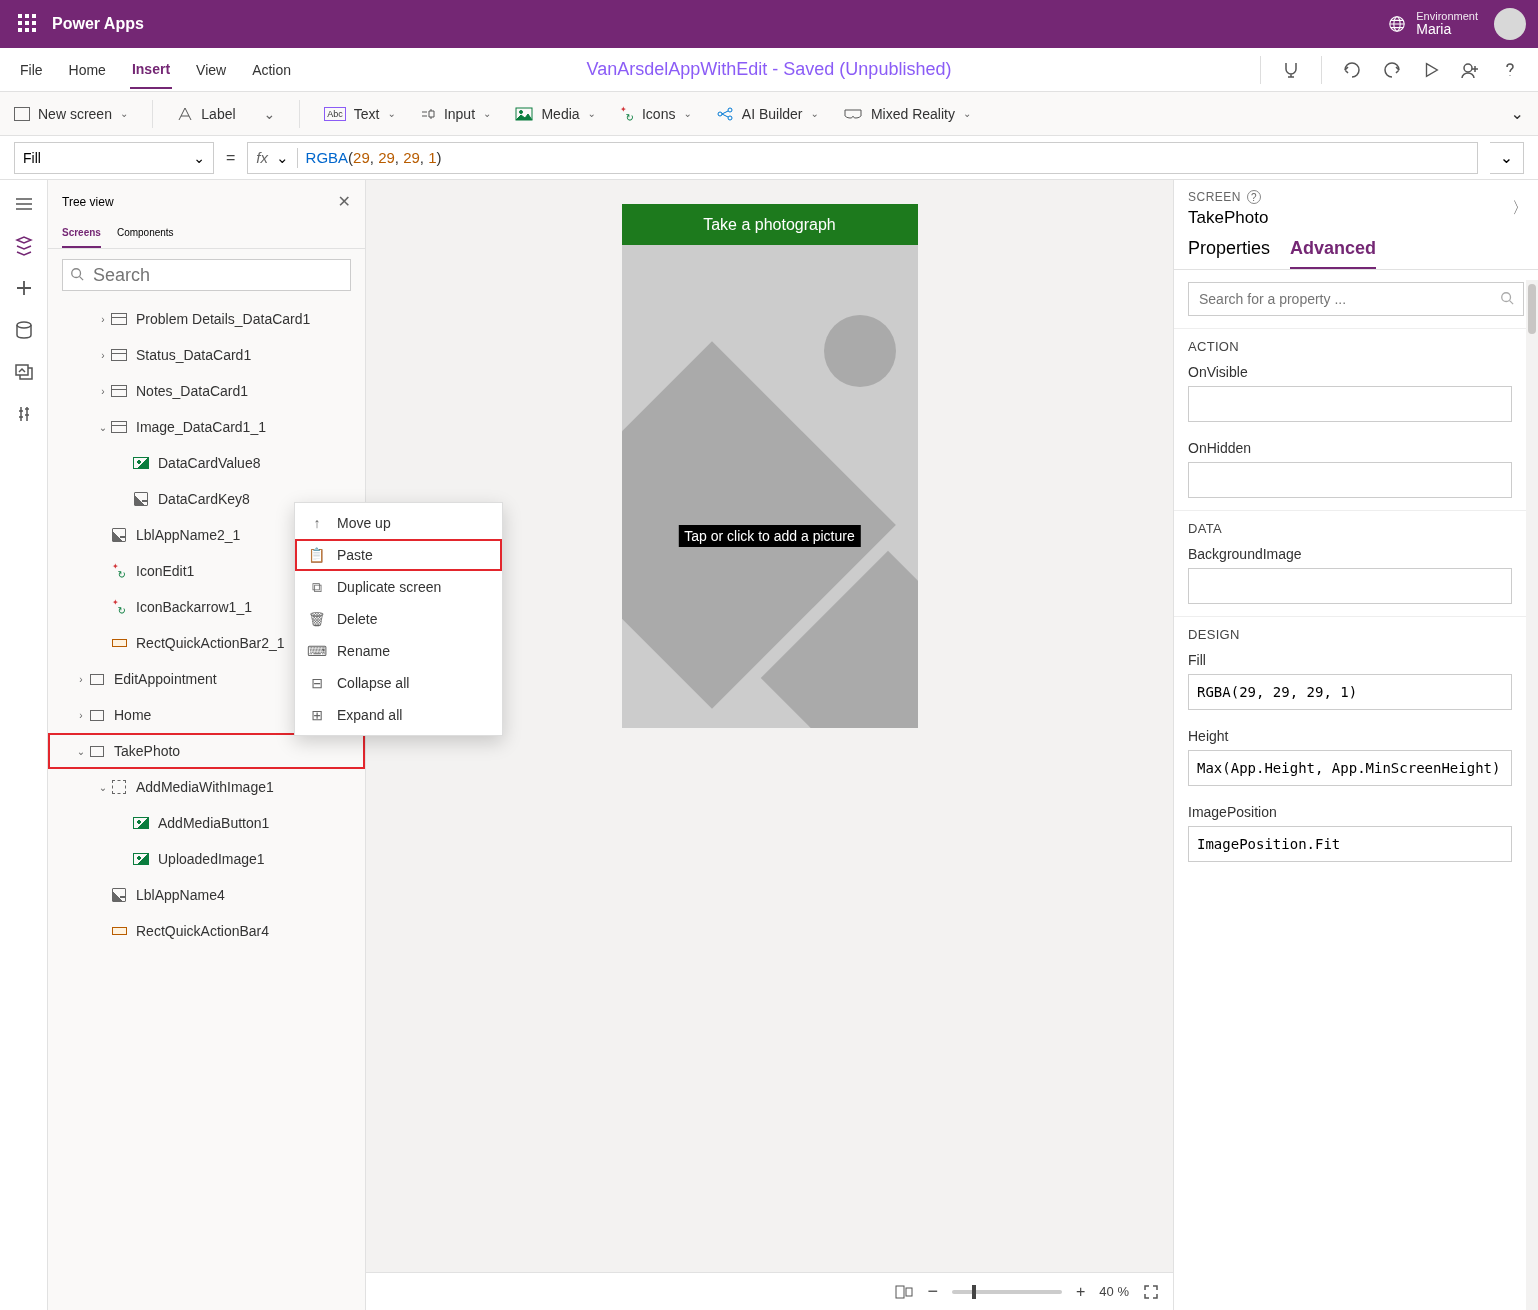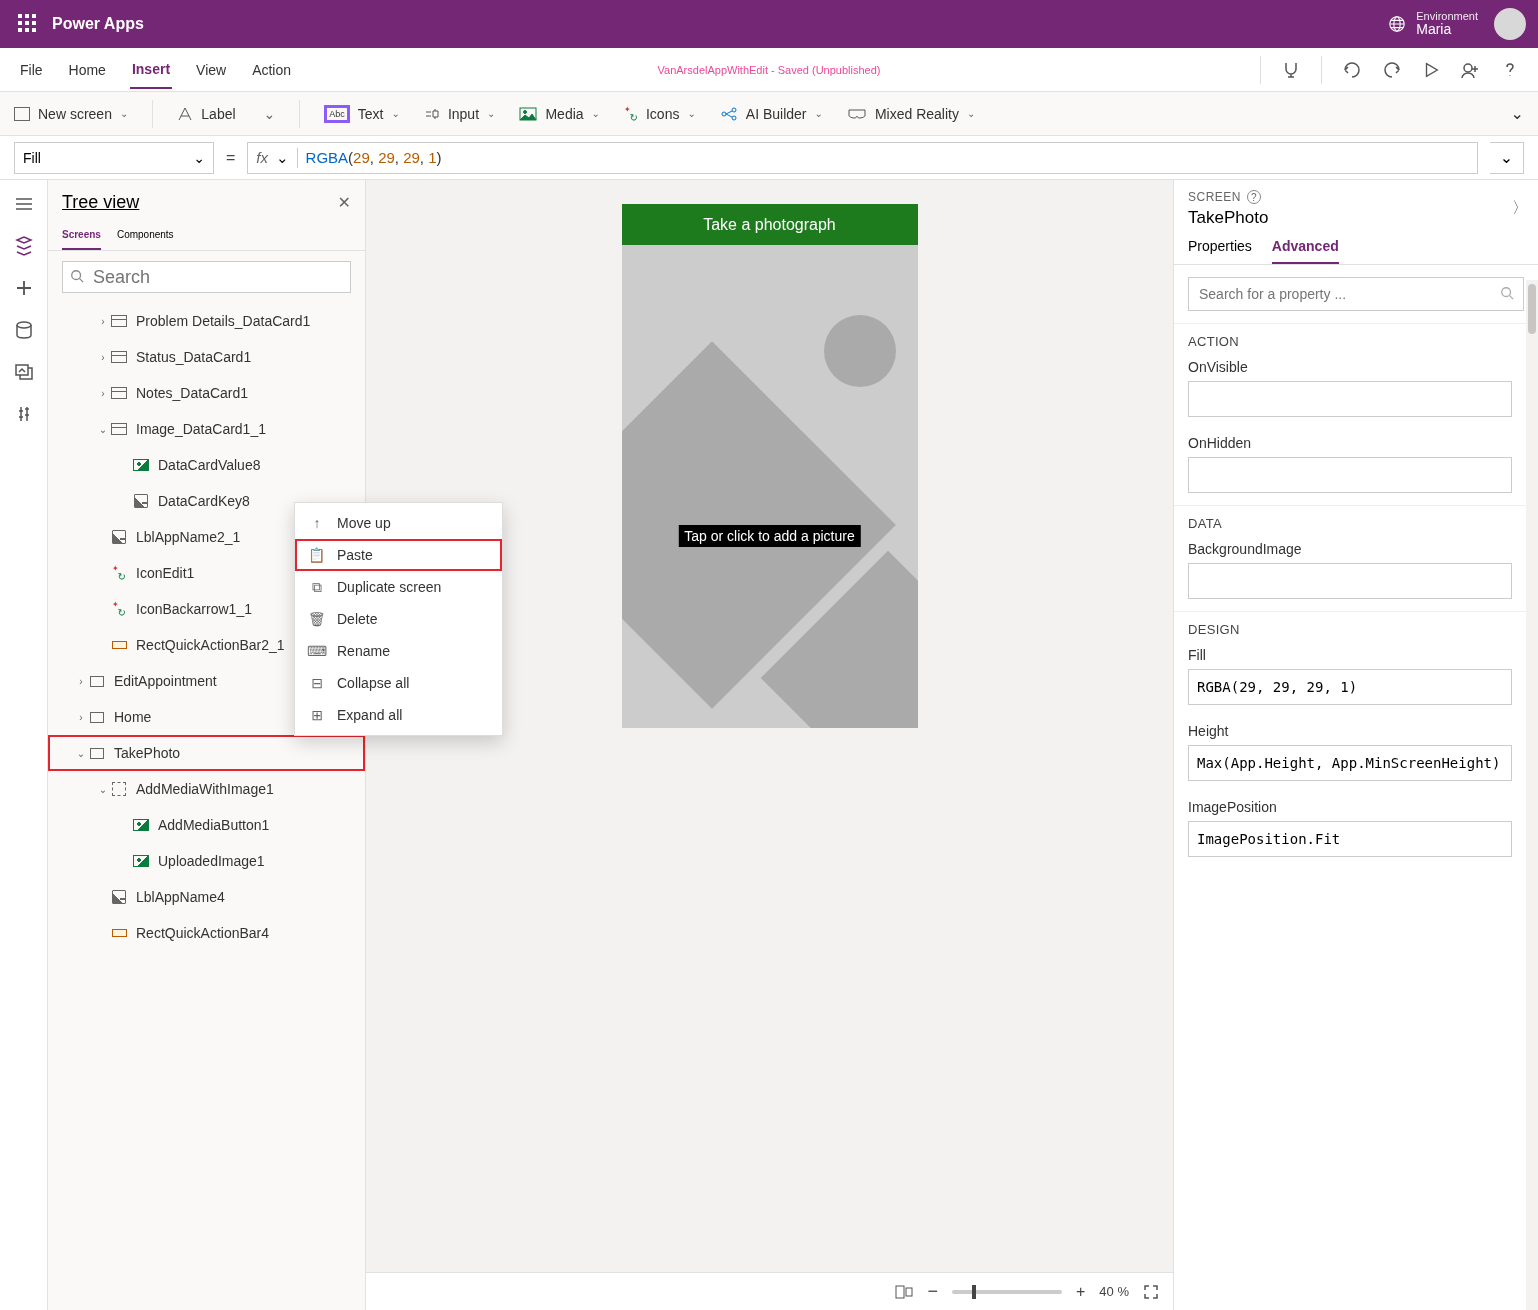--- a/index.html
+++ b/index.html
@@ -15,21 +15,21 @@
 .env-icon { width: 18px; height: 18px; }
 .env-text { display: flex; flex-direction: column; line-height: 1.1; }
 .env-label { font-size: 11px; opacity: .9; }
 .env-name { font-size: 14px; }
 .avatar { width: 32px; height: 32px; border-radius: 50%; background: #d8d8d8; }
 
 
 .menu-bar { height: 44px; border-bottom: 1px solid #e1e1e1; display: flex; align-items: center; padding: 0 18px; gap: 22px; background: #fff; }
 .menu-item { font-size: 14px; color: #333; padding: 10px 2px; cursor: pointer; }
 .menu-item.active { color: #742774; font-weight: 600; border-bottom: 2px solid #742774; }
-.menu-center { position: absolute; left: 50%; transform: translateX(-50%); font-size: 11px; color: #ec4899; }
+.menu-center { position: absolute; left: 50%; transform: translateX(-50%); font-size: 18px; color: #8b5cf6; }
 .menu-right { margin-left: auto; display: flex; align-items: center; gap: 20px; color: #555; }
 .menu-right .divider { width: 1px; height: 28px; background: #ddd; }
 
 
 .ribbon { height: 44px; border-bottom: 1px solid #e1e1e1; display: flex; align-items: center; padding: 0 14px; gap: 24px; background: #faf9f8; color: #333; font-size: 14px; }
 .ribbon-item { display: flex; align-items: center; gap: 8px; cursor: pointer; }
 .ribbon-item .chev { font-size: 10px; color: #666; }
 .ribbon-sep { width: 1px; height: 28px; background: #e1e1e1; }
 .mini-icon { width: 16px; height: 14px; border: 1px solid #666; position: relative; }
 
@@ -48,21 +48,21 @@
 .main { display: flex; height: calc(100vh - 48px - 44px - 44px - 44px); position: relative; background: #f3f2f1; }
 
 
 .rail { width: 48px; background: #fff; border-right: 1px solid #e1e1e1; display: flex; flex-direction: column; align-items: center; gap: 22px; padding-top: 14px; }
 .rail-btn { width: 20px; height: 20px; color: #555; cursor: pointer; }
 .rail-btn.active { color: #742774; }
 
 
 .tree-panel { width: 318px; background: #faf9f8; border-right: 1px solid #e1e1e1; display: flex; flex-direction: column; position: relative; }
 .tree-header { padding: 12px 14px 8px; display:flex; align-items:center; justify-content:space-between; }
-.tree-title { font-size: 18px; font-weight: 400; text-decoration: underline; }
+.tree-title { font-size: 12px; font-weight: 400; }
 .tree-close { font-size: 16px; color: #666; cursor: pointer; }
 .tree-tabs { display: flex; gap: 16px; padding: 0 14px; border-bottom: 1px solid #e1e1e1; }
 .tree-tab { font-size: 10px; padding: 8px 0; cursor: pointer; }
 .tree-tab.active { color: #742774; font-weight: 600; border-bottom: 2px solid #742774; }
 .tree-search { margin: 10px 14px; position: relative; }
 .tree-search input { width: 100%; height: 32px; border: 1px solid #ccc; padding: 0 8px 0 30px; font-size: 18px; background: #fff; }
 .tree-search .sicon { position:absolute; left:8px; top:8px; color:#888; }
 .tree-list { flex:1; overflow-y: auto; font-size: 14px; padding-bottom: 8px; }
 .tree-row { display: flex; align-items: center; height: 36px; padding-right: 8px; cursor: pointer; color: #333; }
 .tree-row.highlight { outline: 2px solid #e3262d; outline-offset: -2px; }
@@ -104,21 +104,21 @@
 
 .props-panel { width: 365px; background:#fff; border-left:1px solid #e1e1e1; display:flex; flex-direction:column; position:relative; }
 .props-scroll-ind { position:absolute; right:0; top:100px; bottom:0; width:12px; background:#f3f2f1; }
 .props-scroll-ind::after { content:""; position:absolute; top:4px; left:2px; width:8px; height:50px; background:#c8c6c4; border-radius:4px; }
 .props-head { padding: 10px 14px 0; }
 .props-type { font-size: 12px; color:#666; letter-spacing:.5px; display:flex; align-items:center; gap:6px; }
 .props-type .q { width:14px; height:14px; border:1px solid #888; border-radius:50%; font-size:10px; display:flex; align-items:center; justify-content:center; }
 .props-name { font-size: 17px; margin-top: 4px; }
 .props-collapse { position:absolute; right:10px; top:18px; color:#666; }
 .props-tabs { display:flex; gap:20px; padding: 10px 14px 0; border-bottom:1px solid #e1e1e1; }
-.props-tab { font-size:14px; padding-bottom:8px; cursor:pointer; }
+.props-tab { font-size:18px; padding-bottom:8px; cursor:pointer; }
 .props-tab.active { color:#742774; font-weight:600; border-bottom:2px solid #742774; }
 .props-body { flex:1; overflow-y:auto; }
 .props-search { margin:12px 14px; }
 .props-search input { width:100%; height:34px; border:1px solid #ccc; padding:0 32px 0 10px; font-size:14px; }
 .props-section { padding: 10px 14px 4px; font-size:13px; color:#444; letter-spacing:.3px; border-top:1px solid #eee; }
 .props-field { padding: 6px 14px 12px; }
 .props-label { font-size:14px; color:#333; margin-bottom:6px; }
 .props-input { width: calc(100% - 12px); height:36px; border:1px solid #ccc; padding:0 8px; font-family: Consolas, monospace; font-size:14px; display:flex; align-items:center; background:#fff; overflow:hidden; white-space:nowrap; }
 
 svg { display:block; }
@@ -195,21 +195,21 @@
   <div class="ribbon-sep"></div>
   <div class="ribbon-item">
     <svg width="16" height="16" viewBox="0 0 16 16" stroke="#555" fill="none">
         <path d="M2 14L8 2l6 12M4 10h8"></path>
       </svg>
     <span>Label</span>
     <span class="chev" style="margin-left:20px;font-size:14px;">⌄</span>
   </div>
   <div class="ribbon-sep"></div>
   <div class="ribbon-item">
-    <span style="border:3px solid #8b5cf6;font-size:9px;padding:1px 2px;">Abc</span>
+    <span style="border:1px solid #8b5cf6;font-size:9px;padding:1px 2px;">Abc</span>
     <span>Text</span>
     <span class="chev">⌄</span>
   </div>
   <div class="ribbon-item">
     <svg width="16" height="16" viewBox="0 0 16 16" stroke="#555" fill="none">
         <path d="M2 6h5M2 10h5M9 5h5v6H9zM11 3v2M11 11v2"></path>
       </svg>
     <span>Input</span>
     <span class="chev">⌄</span>
   </div>

